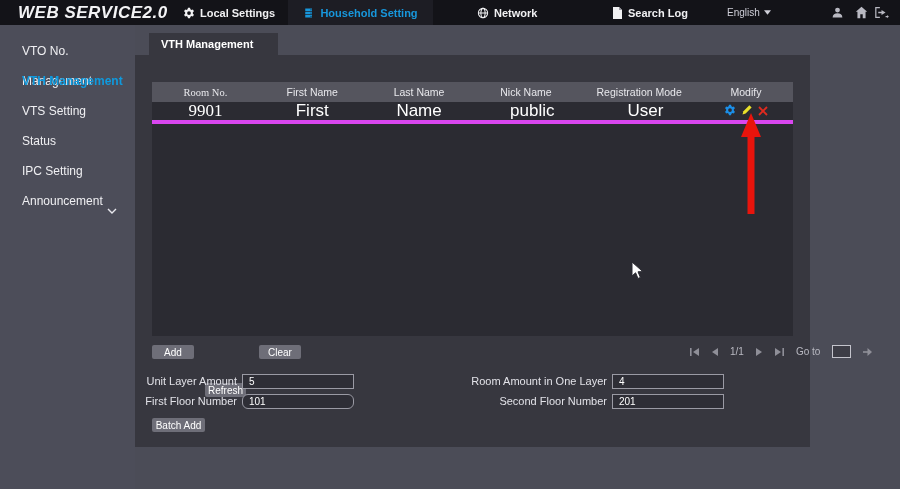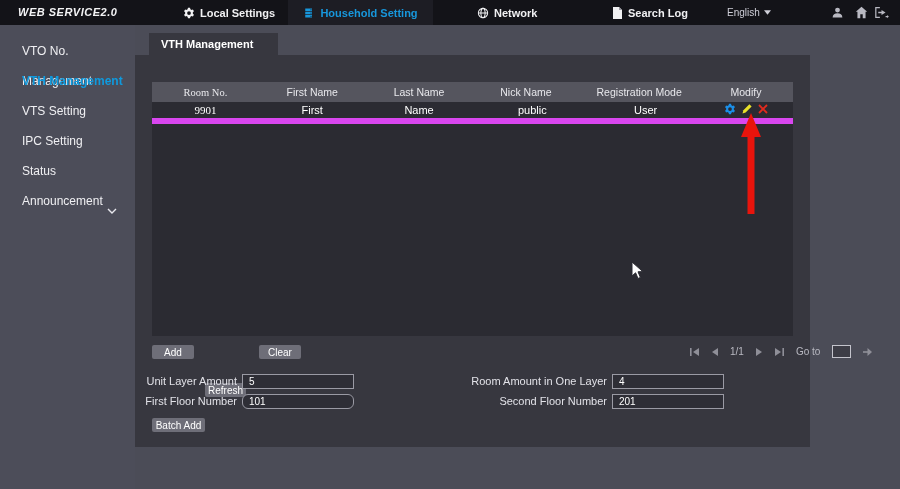--- a/index.html
+++ b/index.html
@@ -2,21 +2,21 @@
 <html><head>
 <meta charset="utf-8">
 <style>
   * { margin:0; padding:0; box-sizing:border-box; }
   html,body { width:900px; height:489px; overflow:hidden; }
   body { font-family:"Liberation Sans", sans-serif; background:#4b4c57; position:relative; }
 
   
   .topbar { position:absolute; left:0; top:0; width:900px; height:25px; background:#131318; z-index:5; }
   .logo { position:absolute; left:18px; top:0; height:20px; line-height:25px;
-          color:#f4f4f6; font-size:11px; font-weight:bold; font-style:italic; letter-spacing:.5px; }
+          color:#f4f4f6; font-size:17px; font-weight:bold; font-style:italic; letter-spacing:.5px; }
   .navitem { position:absolute; top:0; height:25px; display:flex; align-items:center; gap:5px;
              color:#f0f0f2; font-size:11px; font-weight:bold; cursor:pointer; }
   .navitem svg { display:block; }
   .nav-local { left:183px; }
   .nav-household { left:288px; width:145px; justify-content:center; background:#1d1d24; color:#1797dc; }
   .nav-network { left:477px; }
   .nav-searchlog { left:612px; }
   .nav-lang { left:727px; font-weight:normal; font-size:10px; color:#cfcfd8; gap:4px; }
   .icon-btn { position:absolute; top:0; height:25px; display:flex; align-items:center; }
   .ib-user { left:831px; } .ib-home { left:855px; } .ib-logout { left:873px; }
@@ -28,21 +28,21 @@
   .side-item.active { color:#0f9ade; font-weight:bold; }
   .side-item .chev { position:absolute; right:18px; top:9px; }
 
   
   .panel { position:absolute; left:135px; top:55px; width:675px; height:392px; background:#37373f; }
   .tab { position:absolute; left:149px; top:33px; width:129px; height:22px; background:#37373f;
          color:#fff; font-size:11px; font-weight:bold; line-height:23px; padding-left:12px; z-index:2; }
 
   .table { position:absolute; left:152px; top:82px; width:641px; height:254px; background:#2b2b32; }
   .thead { display:flex; height:20px; background:#55555e; color:#e8e8ec; font-size:10.5px; }
-  .trow  { display:flex; height:22px; color:#fff; font-size:11px; border-bottom:6px solid #d946ef; }
+  .trow  { display:flex; height:22px; color:#fff; font-size:17px; border-bottom:4px solid #d946ef; }
   .cell { display:flex; align-items:center; justify-content:center; }
   .c0{flex:1;font-family:Liberation Serif, serif;} .c1{flex:1;} .c2{flex:1;} .c3{flex:1;} .c4{flex:1.12;} .c5{flex:.88;}
   .modify-icons { display:flex; gap:5px; align-items:center; }
   .modify-icons svg { cursor:pointer; }
 
   .btn { position:absolute; height:14px; background:#6e6e78; border:none; border-radius:2px;
          color:#fff; font-size:10px; line-height:13px; text-align:center; cursor:pointer;
          font-family:"Liberation Sans", sans-serif; }
   .btn-add { left:152px; top:345px; width:42px; }
   .btn-refresh { left:205px; top:345px; width:41px;margin-top:38px; }
@@ -153,24 +153,24 @@
   <div class="side-item">
     <span>VTO No. Management</span>
   </div>
   <div class="side-item active">
     <span>VTH Management</span>
   </div>
   <div class="side-item">
     <span>VTS Setting</span>
   </div>
   <div class="side-item">
+    <span>Status</span>
+  </div>
+  <div class="side-item">
     <span>IPC Setting</span>
-  </div>
-  <div class="side-item">
-    <span>Status</span>
   </div>
   <div class="side-item">
     <span>Announcement</span>
     <span class="chev">
       <svg width="10" height="6" viewBox="0 0 10 6" fill="none" stroke="#e8e8ee" stroke-width="1.4">
           <path d="M1 1l4 4 4-4"></path>
         </svg>
     </span>
   </div>
 </div>

